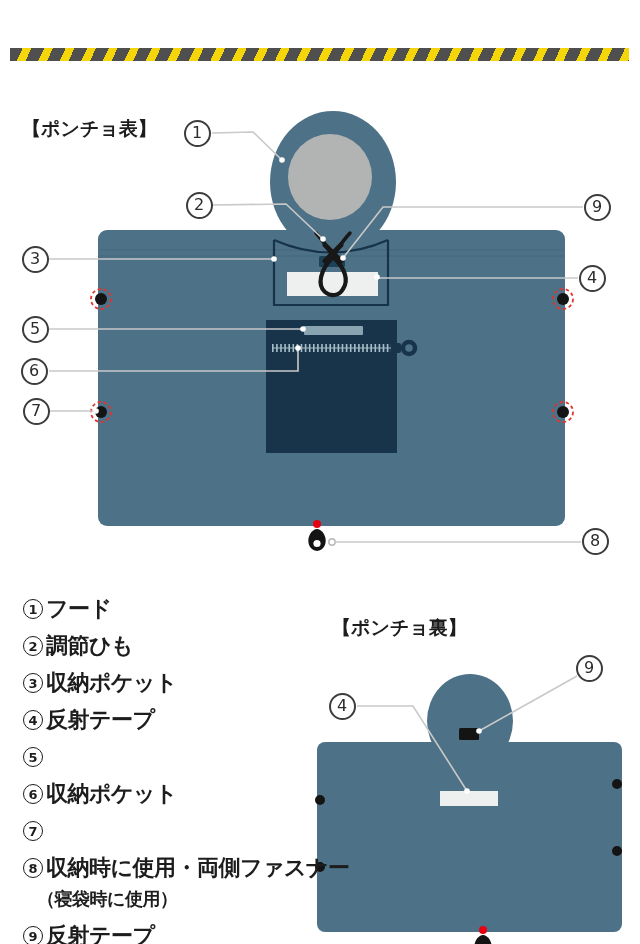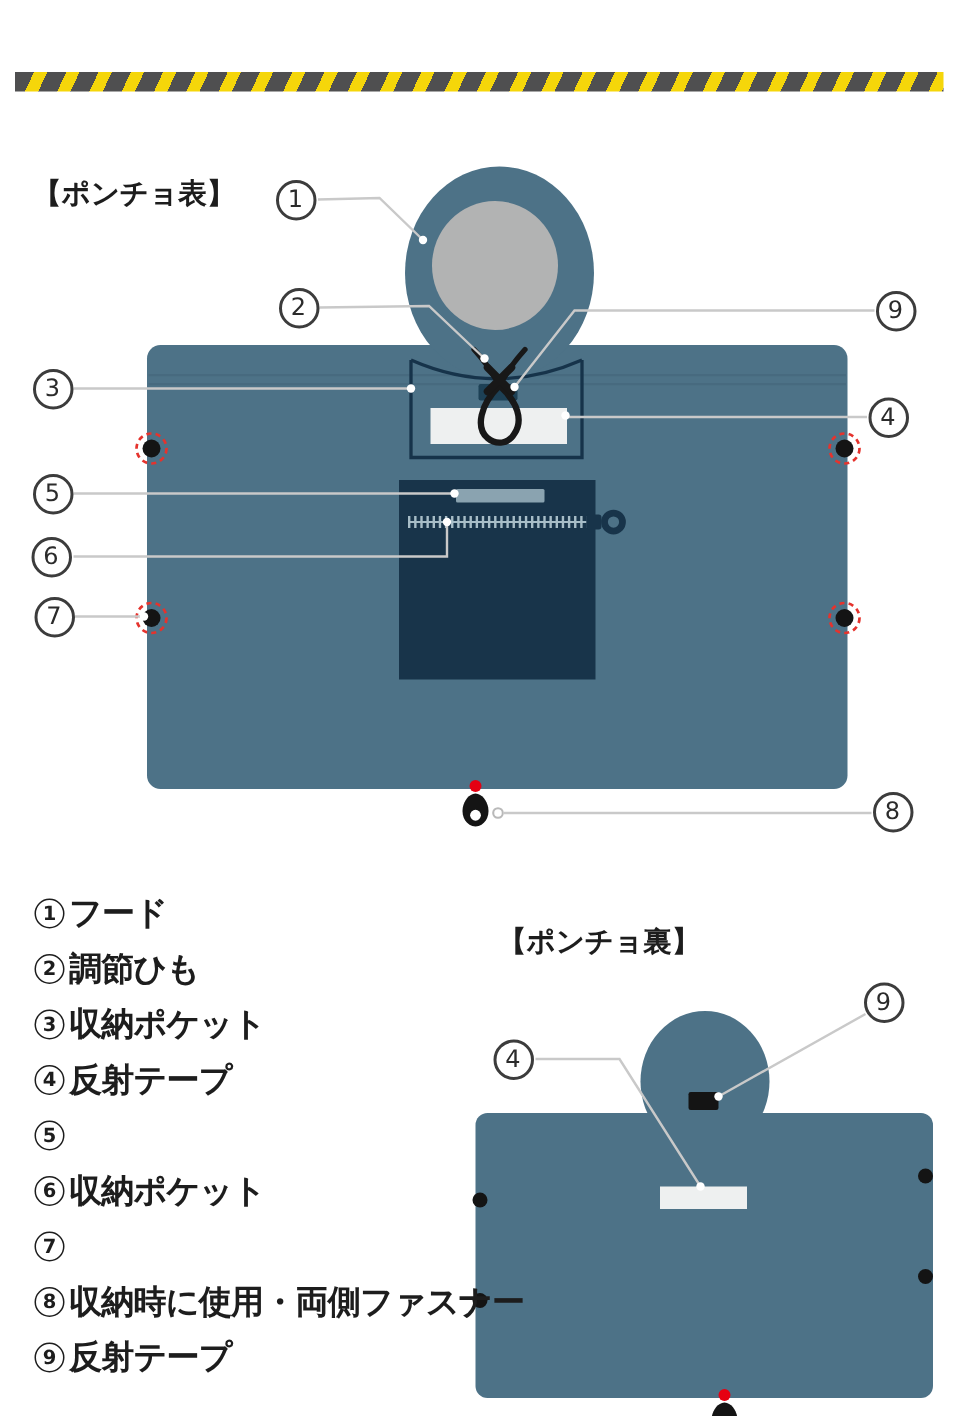--- a/index.html
+++ b/index.html
@@ -190,19 +190,20 @@
       <span class="lnum">6</span>
       <span class="ltext">収納ポケット</span>
     </div>
     <div class="legend-item">
       <span class="lnum">7</span>
     </div>
     <div class="legend-item">
       <span class="lnum">8</span>
       <span class="ltext">収納時に使用・両側ファスナー</span>
     </div>
+    <div class="legend-note">（寝袋時に使用）</div>
     <div class="legend-item">
       <span class="lnum">9</span>
       <span class="ltext">反射テープ</span>
     </div>
   </div>
 
 </div>
 
 </body></html>

